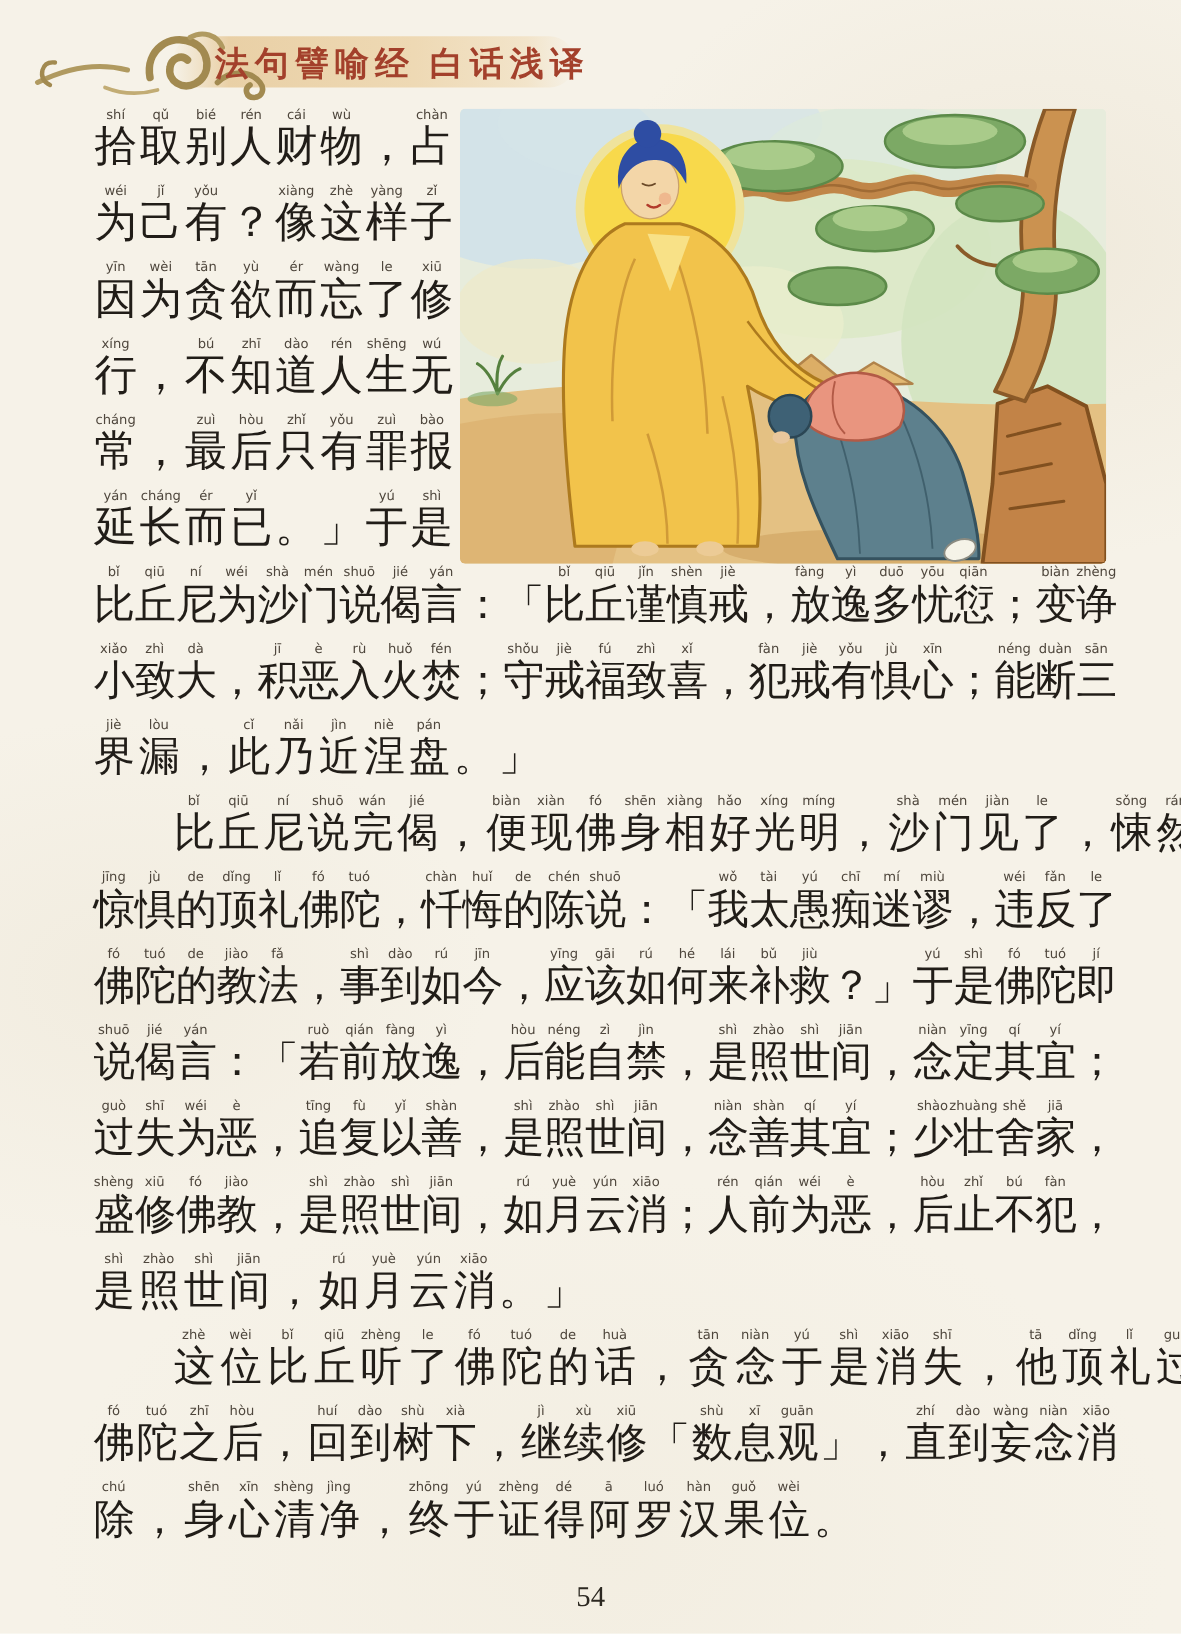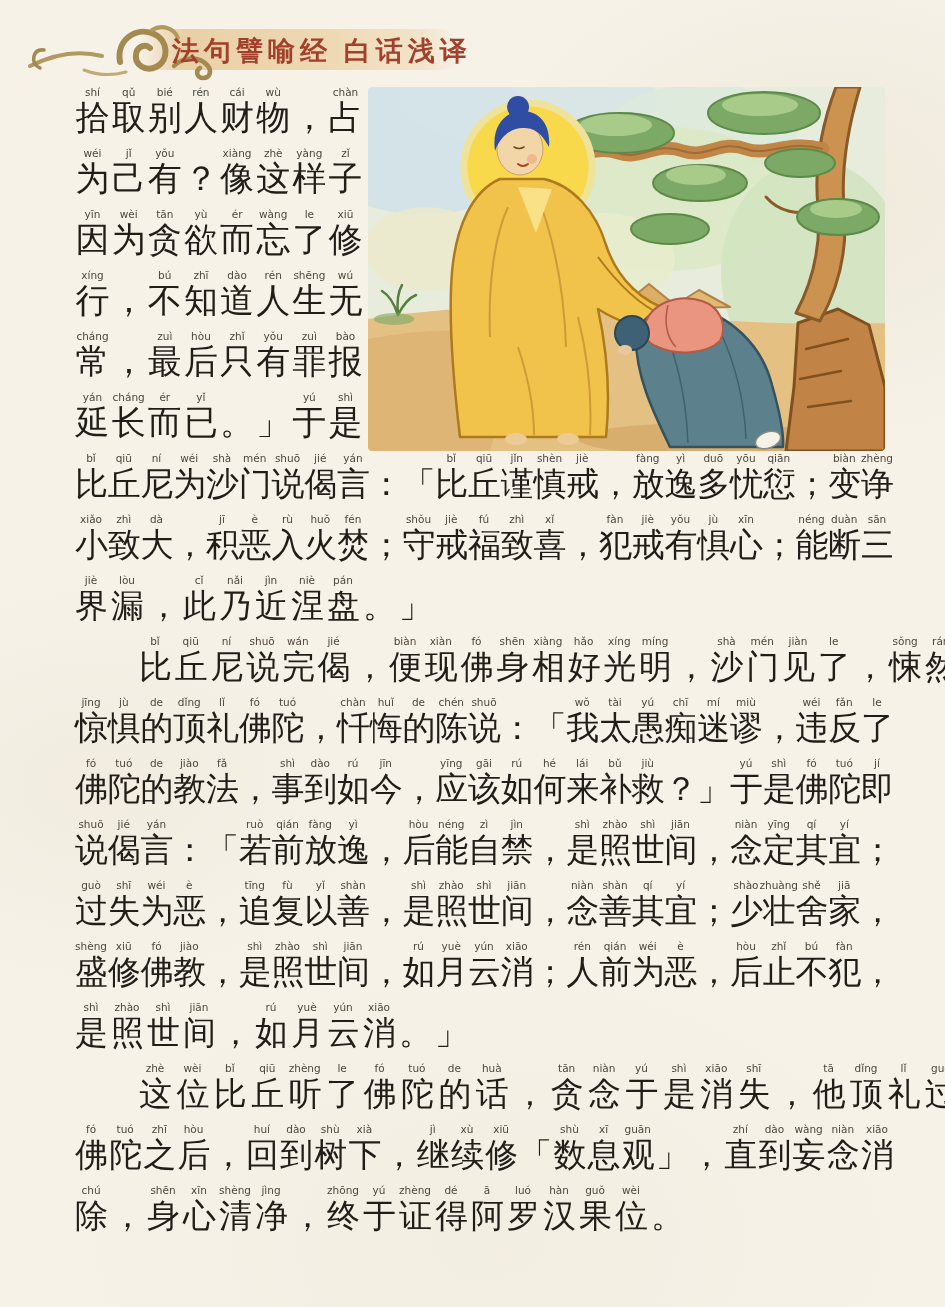--- a/index.html
+++ b/index.html
@@ -1499,13 +1499,14 @@
             <span class="hz">位</span>
           </span>
           <span class="cu">
             <span class="py"></span>
             <span class="hz">。</span>
           </span>
         </div>
       </div>
   </div>
 
+  <div class="pagenum">54</div>
 </div>
 
 </body></html>

